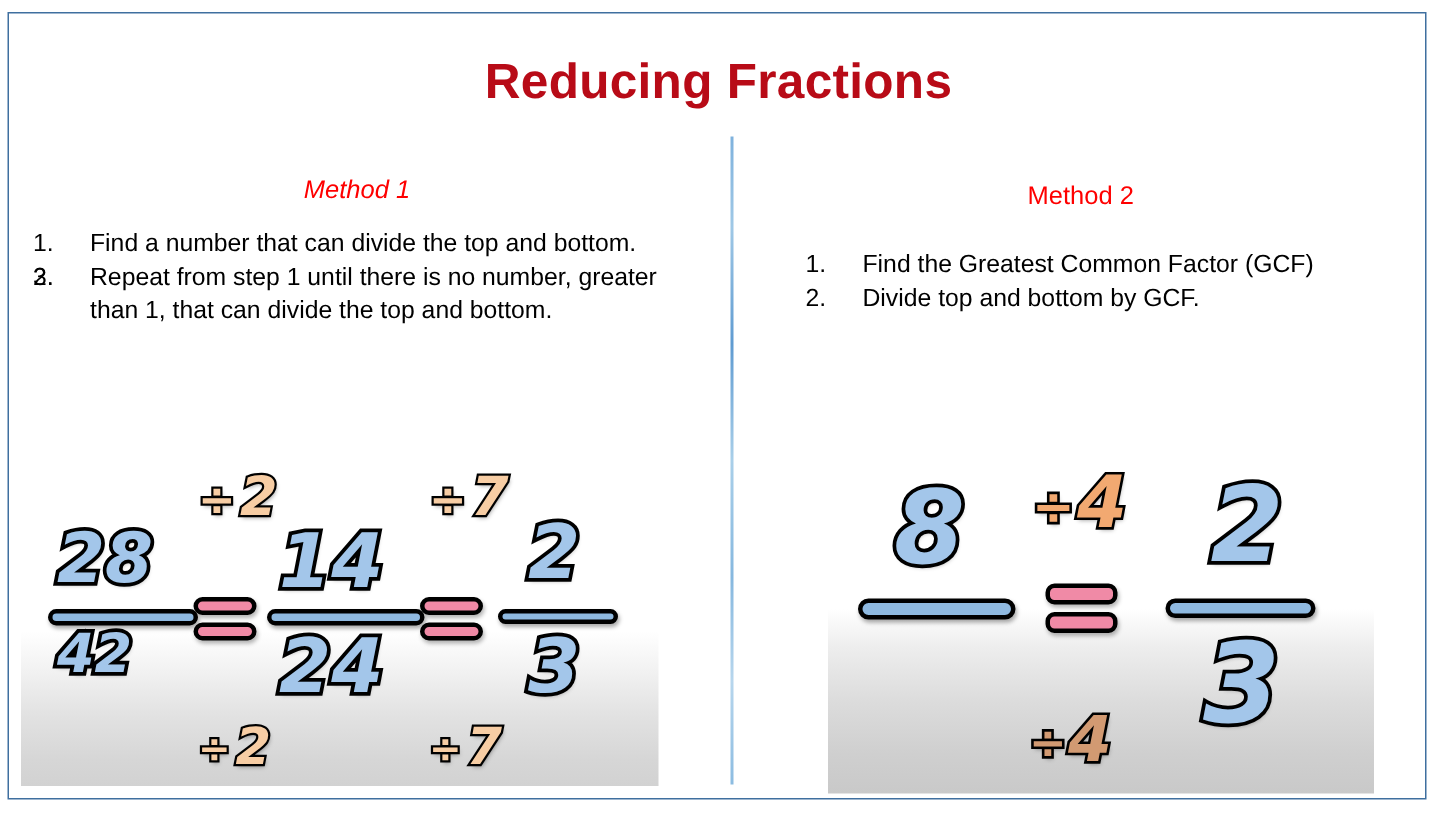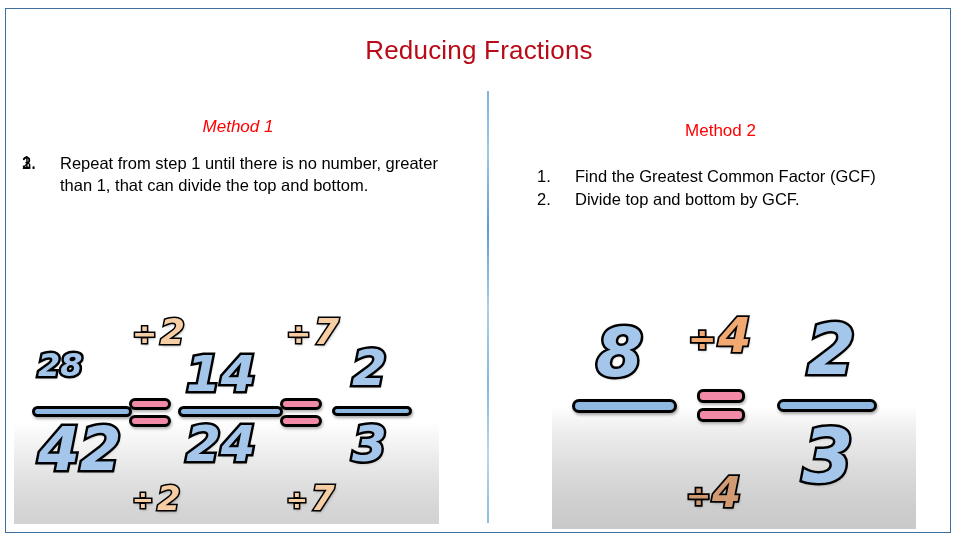--- a/index.html
+++ b/index.html
@@ -25,22 +25,22 @@
     box-sizing: border-box;
   }
 
   
   .title {
     position: absolute;
     left: 0;
     top: 26px;
     width: 946px;
     text-align: center;
-    font-size: 26px;
-    font-weight: normal;
+    font-size: 33px;
+    font-weight: bold;
     color: #b80b17;
     letter-spacing: 0.2px;
   }
 
   
   .divider {
     position: absolute;
     left: 481px;
     top: 82px;
     width: 2px;
@@ -170,41 +170,42 @@
 
   <div class="divider"></div>
 
   <div class="col col-left">
 
     <div class="method-head m1">Method 1</div>
 
     <ol class="steps m1">
       <li>
         <span class="num">1.</span>
+        <span>Find a number that can divide the top and bottom.</span>
       </li>
       <li>
         <span class="num">2.</span>
       </li>
       <li>
         <span class="num">3.</span>
         <span>Repeat from step 1 until there is no number, greater than 1, that can divide the top and bottom.</span>
       </li>
     </ol>
 
     <div class="figure m1">
 
       <div class="glyph peach" style="left:118px; top:10px; font-size:30px;">÷</div>
       <div class="glyph peach" style="left:146px; top:5px; font-size:36px;">2</div>
 
       <div class="glyph peach" style="left:272px; top:10px; font-size:30px;">÷</div>
       <div class="glyph peach" style="left:300px; top:5px; font-size:36px;">7</div>
 
-      <div class="glyph blue" style="left:24px; top:40px; font-size:32px;font-style:italic;">28</div>
+      <div class="glyph blue" style="left:24px; top:40px; font-size:46px;font-style:italic;">28</div>
       <div class="bar" style="left:18px; top:97px; width:100px; height:11px;"></div>
-      <div class="glyph blue" style="left:24px; top:110px; font-size:60px;">42</div>
+      <div class="glyph blue" style="left:24px; top:110px; font-size:36px;">42</div>
 
       <div class="eq" style="left:115px; top:89px;">
         <i style="width:42px;height:12px;"></i>
         <i style="width:42px;height:12px;"></i>
       </div>
 
       <div class="glyph blue" style="left:172px; top:40px; font-size:50px;">14</div>
       <div class="bar" style="left:164px; top:97px; width:105px; height:11px;"></div>
       <div class="glyph blue" style="left:172px; top:110px; font-size:50px;">24</div>
 

